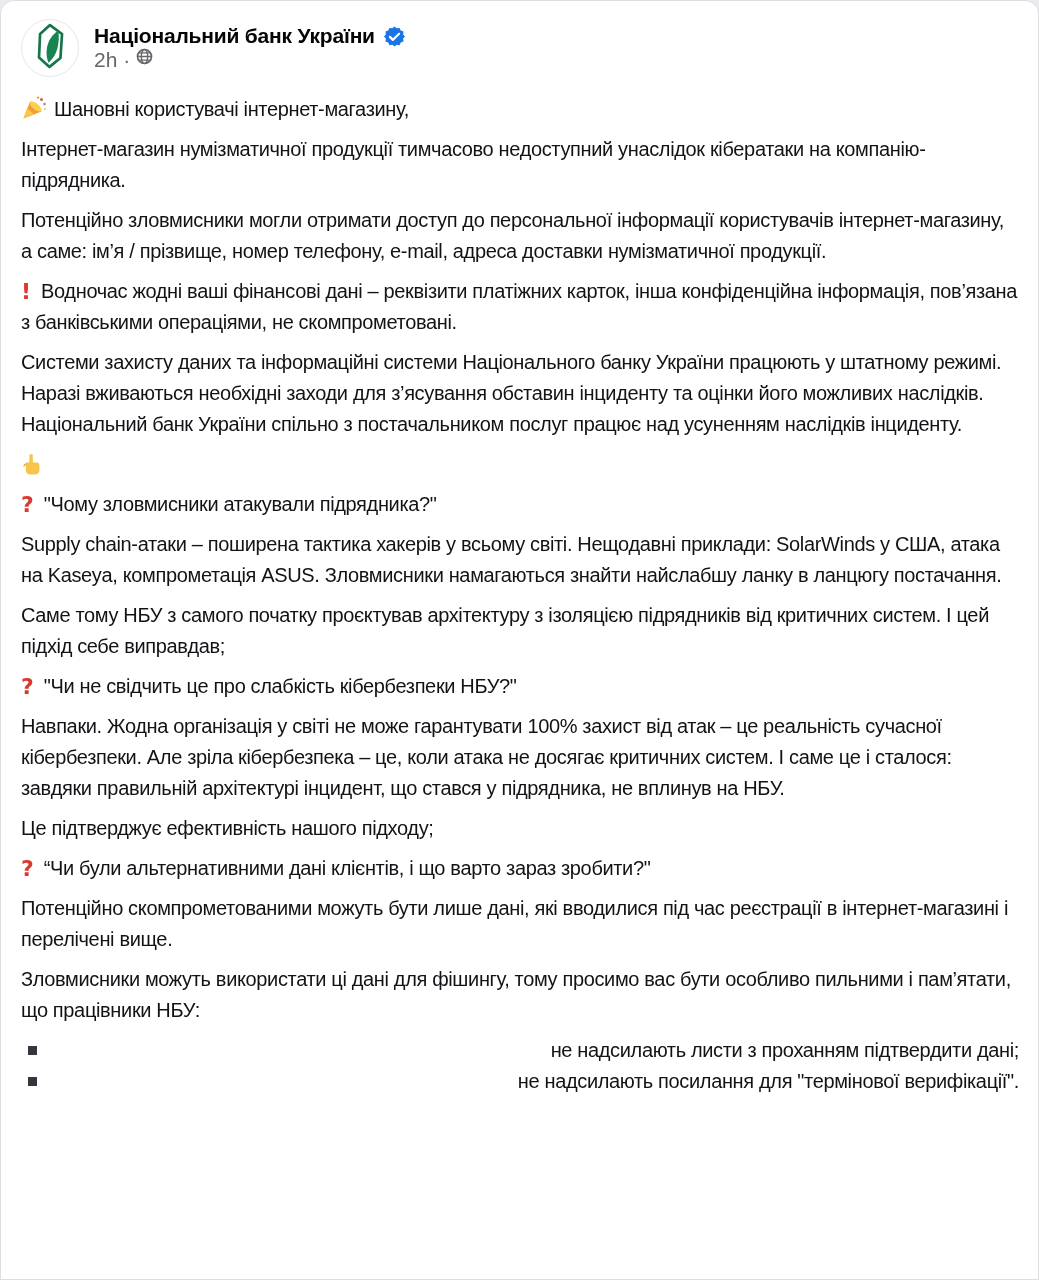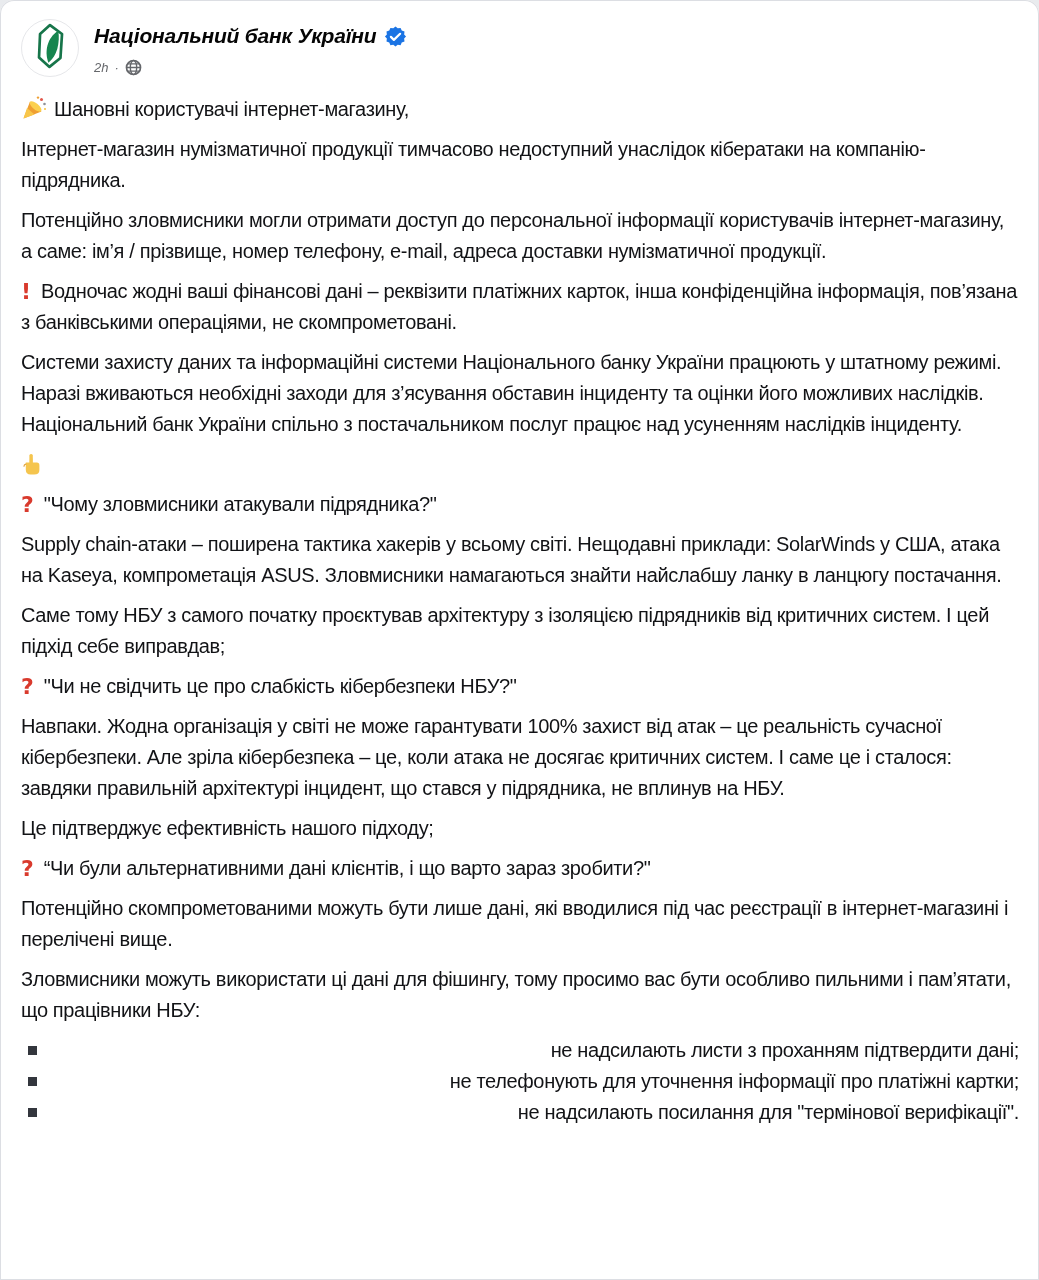--- a/index.html
+++ b/index.html
@@ -14,29 +14,29 @@
     overflow:hidden;
   }
   
   .header { display:flex; align-items:flex-start; padding:19px 20px 0 21px; }
   .avatar {
     width:58px; height:58px; border-radius:50%;
     background:#fff; border:1px solid #e6e7ea;
     display:flex; align-items:center; justify-content:center;
     flex:0 0 auto; cursor:pointer;
   }
-  .hdr-text { margin-left:15px; padding-top:5px;font-style:italic; }
+  .hdr-text { margin-left:15px; padding-top:5px; }
   .name-row { display:flex; align-items:center; gap:8px; }
   .page-name {
     font-weight:bold; font-size:21px; color:#050505;
     letter-spacing:-0.2px; cursor:pointer;
   }
   .badge { display:inline-flex; }
-  .meta-row { display:flex; align-items:center; gap:6px; margin-top:11px;
-    font-size:13px; color:#65676b; }
+  .meta-row { display:flex; align-items:flex-start; gap:6px; margin-top:0;
+    font-size:21px; color:#65676b; }
   .timestamp { cursor:pointer; }
   .sep { color:#65676b; }
   
   .content {
     padding:17px 20px 0 21px;
     font-size:20px; line-height:31px; letter-spacing:-0.35px;
     color:#121316;
   }
   .content p { margin:0 0 9px 0; }
   .emoji { display:inline-block; vertical-align:-5px; margin-right:7px; line-height:0; }
@@ -149,18 +149,17 @@
     <p>
       <span class="mark">?</span><span>“Чи були альтернативними дані клієнтів, і що варто зараз зробити?"</span>
     </p>
 
     <p><span>Потенційно скомпрометованими можуть бути лише дані, які вводилися під час реєстрації в інтернет-магазині і перелічені вище.</span></p>
 
     <p><span>Зловмисники можуть використати ці дані для фішингу, тому просимо вас бути особливо пильними і пам’ятати, що працівники НБУ:</span></p>
 
     <ul class="bullets">
       <li>не надсилають листи з проханням підтвердити дані;</li>
-      <li>не телефонують для уточнення інформації про платіжні картки;</li>
       <li>не надсилають посилання для "термінової верифікації".</li>
     </ul>
 
   </div>
 </div>
 
 </body></html>

